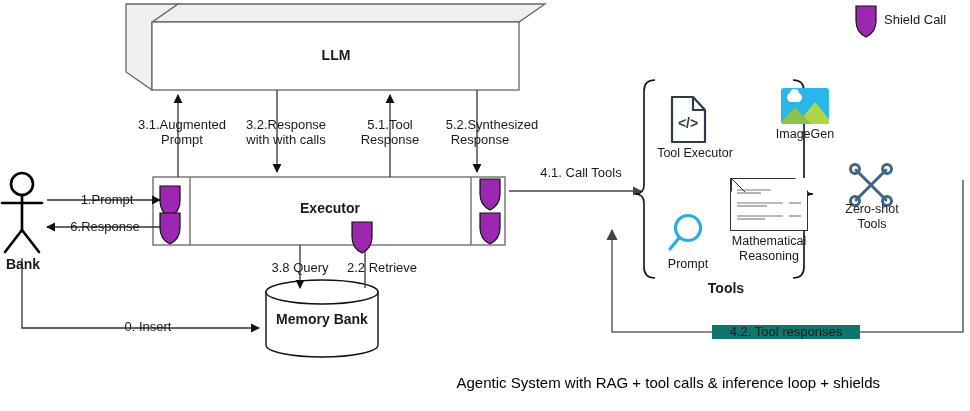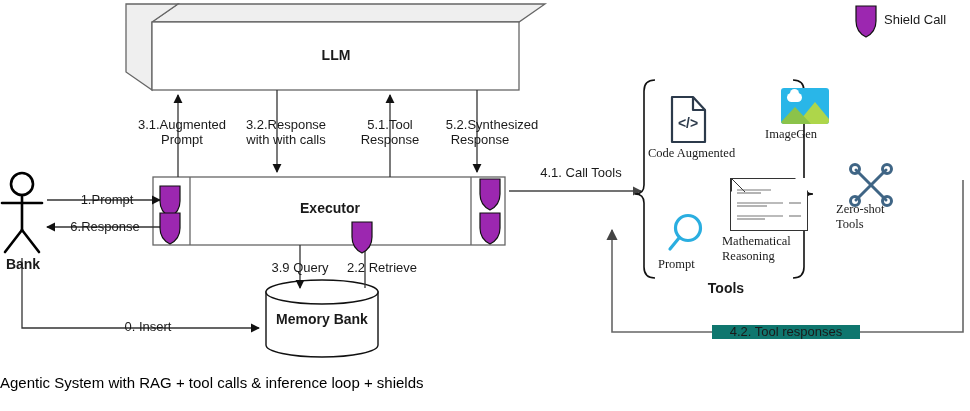--- a/index.html
+++ b/index.html
@@ -1,23 +1,23 @@
 <!DOCTYPE html>
 <html><head>
 <meta charset="utf-8">
 <style>
   html,body{margin:0;padding:0;background:#ffffff;}
   body{width:970px;height:411px;position:relative;overflow:hidden;
        font-family:"Liberation Sans",sans-serif;color:#000;}
   .lbl{position:absolute;font-size:13px;color:#1a1a1a;line-height:14px;text-align:center;white-space:nowrap;}
   .bold{font-weight:bold;}
   svg{position:absolute;left:0;top:0;overflow:visible;}
-  .cap{position:absolute;left:0;width:880px;top:374px;text-align:left;
+  .cap{position:absolute;left:0;width:880px;top:374px;text-align:right;
        font-size:15px;color:#000;}
-  .tool-cap{position:absolute;font-size:12.5px;color:#1a1a1a;line-height:15px;font-family:Liberation Serif, serif;}
+  .tool-cap{position:absolute;font-size:12.5px;color:#1a1a1a;text-align:center;line-height:15px;}
   .imggen{position:absolute;width:48px;height:36px;border-radius:3px;overflow:hidden;
           background:#29b6e8;}
   .imggen .cloud{position:absolute;left:6px;top:5px;width:15px;height:9px;background:#fff;border-radius:5px;}
   .imggen .cloud:after{content:"";position:absolute;left:3px;top:-4px;width:9px;height:9px;background:#fff;border-radius:50%;}
   .imggen .m1{position:absolute;left:-2px;bottom:0;width:0;height:0;
       border-left:16px solid transparent;border-right:16px solid transparent;border-bottom:17px solid #8bc34a;}
   .imggen .m2{position:absolute;right:-4px;bottom:0;width:0;height:0;
       border-left:18px solid transparent;border-right:18px solid transparent;border-bottom:22px solid #aed64a;}
   .mathdoc{position:absolute;width:78px;height:53px;background:#fff;border:1px solid #333;box-sizing:border-box;}
   .mathdoc .corner{position:absolute;right:-1px;top:-1px;width:0;height:0;
@@ -169,39 +169,39 @@
 
 <div class="lbl bold" style="left:262px;top:312px;width:120px;font-size:14px;">Memory Bank</div>
 
 <div class="lbl bold" style="left:0px;top:257px;width:46px;font-size:14px;">Bank</div>
 
 <div class="lbl bold" style="left:684px;top:281px;width:84px;font-size:14px;">Tools</div>
 
 <div class="lbl" style="left:52px;top:193px;width:110px;">1.Prompt</div>
 <div class="lbl" style="left:48px;top:220px;width:114px;">6.Response</div>
 <div class="lbl" style="left:58px;top:320px;width:180px;">0. Insert</div>
-<div class="lbl" style="left:256px;top:261px;width:88px;">3.9 Query</div>
+<div class="lbl" style="left:256px;top:261px;width:88px;">3.8 Query</div>
 <div class="lbl" style="left:332px;top:261px;width:100px;">2.2 Retrieve</div>
 
 <div class="lbl" style="left:132px;top:118px;width:100px;">3.1.Augmented</div>
 <div class="lbl" style="left:132px;top:133px;width:100px;">Prompt</div>
 
 <div class="lbl" style="left:232px;top:118px;width:108px;">3.2.Response</div>
 <div class="lbl" style="left:232px;top:133px;width:108px;">with with calls</div>
 
 <div class="lbl" style="left:344px;top:118px;width:92px;">5.1.Tool</div>
 <div class="lbl" style="left:344px;top:133px;width:92px;">Response</div>
 
 <div class="lbl" style="left:436px;top:118px;width:112px;">5.2.Synthesized</div>
 <div class="lbl" style="left:424px;top:133px;width:112px;">Response</div>
 
 <div class="lbl" style="left:531px;top:166px;width:100px;background:#fff;">4.1. Call Tools</div>
 <div class="lbl" style="left:712px;top:325px;width:148px;background:#0f766e;">4.2. Tool responses</div>
 
-<div class="tool-cap" style="left:648px;top:146px;width:94px;">Code Augmented</div>
+<div class="tool-cap" style="left:648px;top:146px;width:94px;">Tool Executor</div>
 <div class="tool-cap" style="left:765px;top:127px;width:80px;">ImageGen</div>
 <div class="tool-cap" style="left:658px;top:257px;width:60px;">Prompt</div>
 <div class="tool-cap" style="left:722px;top:234px;width:94px;">Mathematical</div>
 <div class="tool-cap" style="left:722px;top:249px;width:94px;">Reasoning</div>
 <div class="tool-cap" style="left:836px;top:202px;width:72px;">Zero-shot</div>
 <div class="tool-cap" style="left:836px;top:217px;width:72px;">Tools</div>
 
 <div class="lbl" style="left:884px;top:13px;width:80px;text-align:left;">Shield Call</div>
 
 <div class="cap">Agentic System with RAG + tool calls &amp; inference loop + shields</div>

